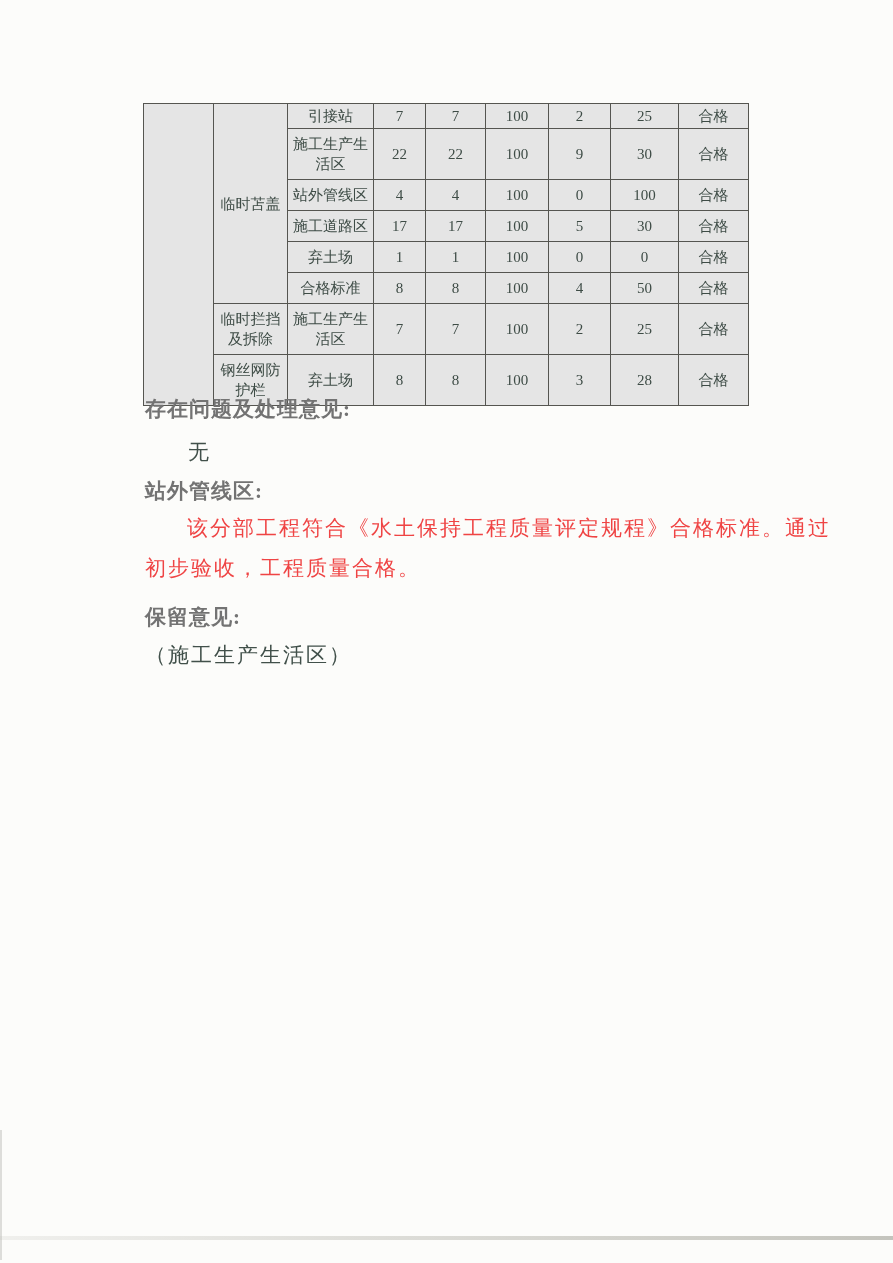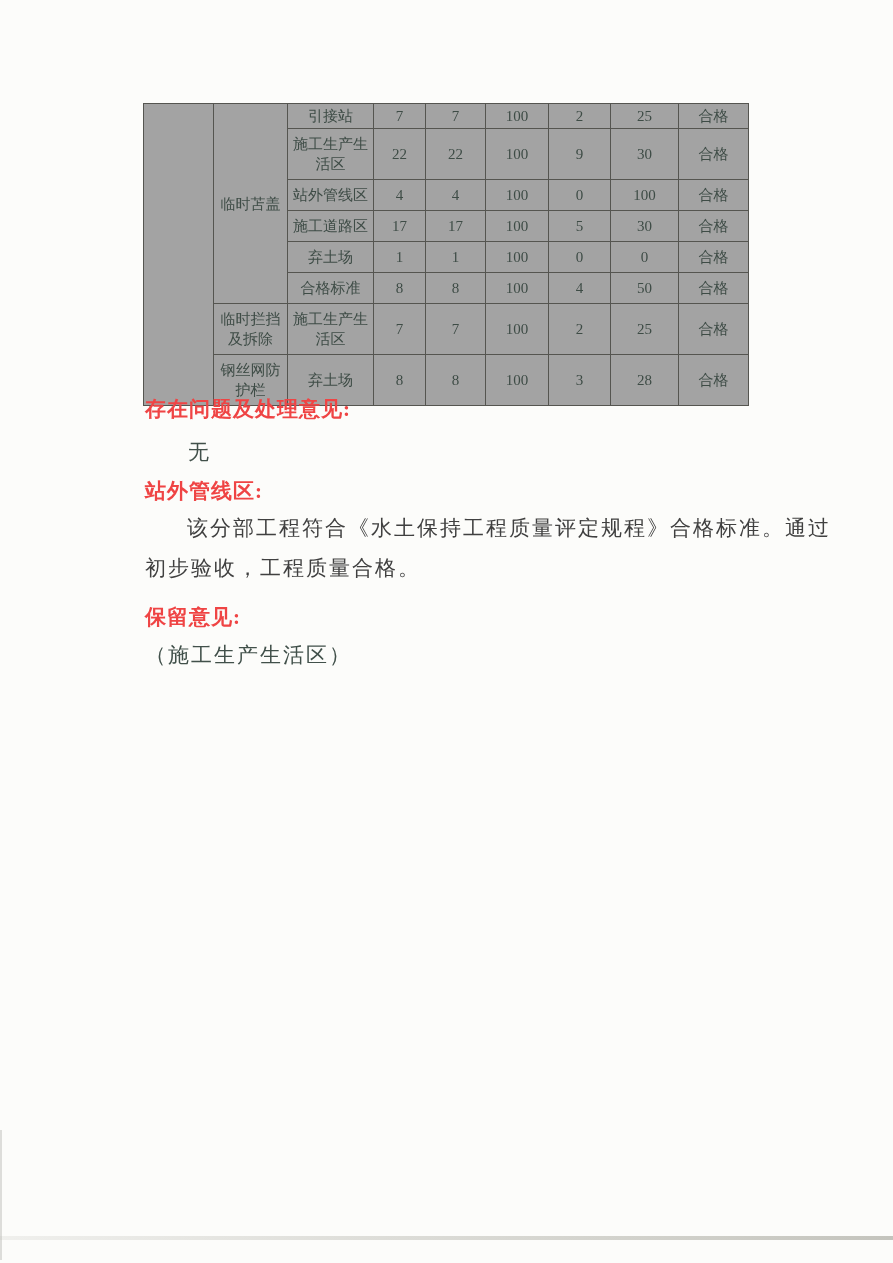--- a/index.html
+++ b/index.html
@@ -22,60 +22,60 @@
     table-layout: fixed;
     font-size: 15px;
     color: #3e4c46;
   }
   .insp-table td {
     border: 1px solid #555550;
     text-align: center;
     vertical-align: middle;
     padding: 2px 3px;
     line-height: 20px;
-    background: #a3a3a3;
+    background: #e5e5e5;
   }
   .col-a { width: 63px; }
   .col-b { width: 67px; margin-left: 7px; }
   .col-c { width: 79px; }
   .col-d { width: 45px; }
   .col-e { width: 53px; }
   .col-f { width: 56px; }
   .col-g { width: 55px; }
   .col-h { width: 61px; }
   .col-i { width: 63px; }
   .rh-s  { height: 26px; }
   .rh-m  { height: 46px; }
 
   
   .sec-heading {
     position: absolute;
     left: 145px;
     font-size: 21px;
     font-weight: bold;
     letter-spacing: 1px;
-    color: #ef4444;
+    color: #737373;
     white-space: nowrap;
   }
   .sec-body {
     position: absolute;
     font-size: 21px;
     letter-spacing: 2px;
     color: #41504a;
     white-space: nowrap;
   }
   .sec-paragraph {
     position: absolute;
     left: 145px;
     width: 700px;
     font-size: 21px;
     letter-spacing: 2px;
     line-height: 40px;
     text-indent: 2em;
-    color: #404040;
+    color: #ef4444;
     white-space: normal;
   }
 
   
   .scan-shadow-bottom {
     position: absolute;
     left: 0;
     top: 1236px;
     width: 893px;
     height: 4px;

